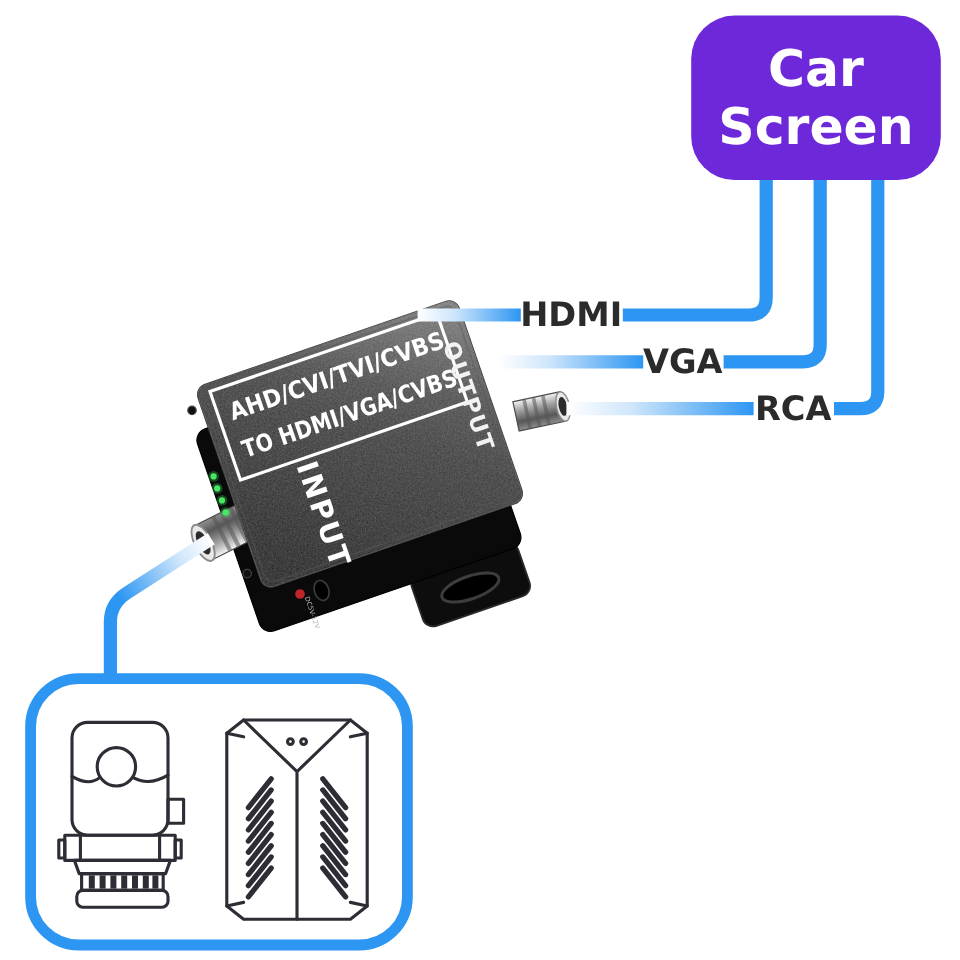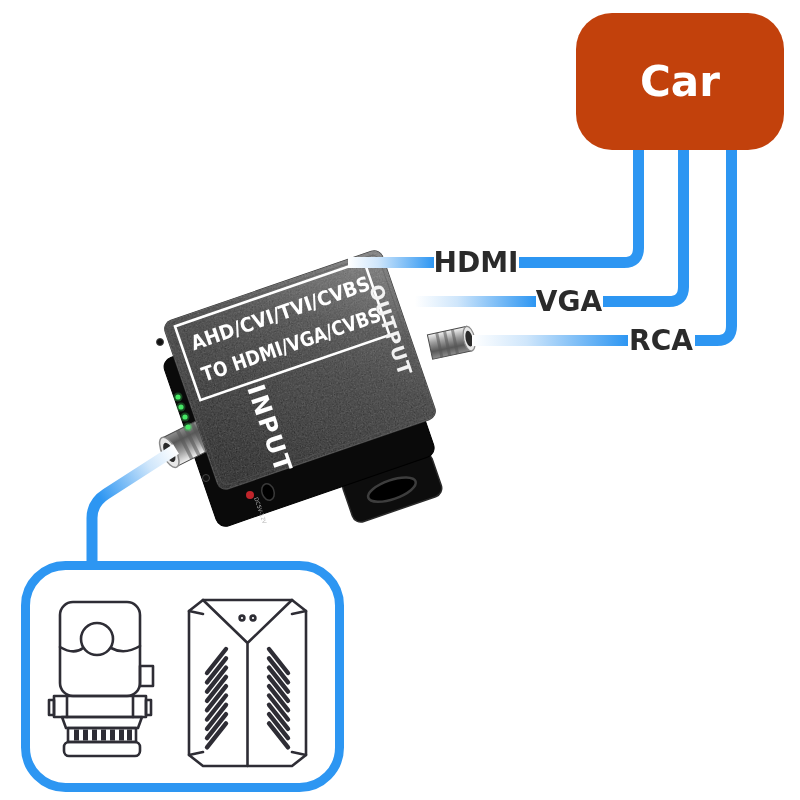--- a/index.html
+++ b/index.html
@@ -3,21 +3,21 @@
 <meta charset="utf-8">
 <style>
   html,body{margin:0;padding:0;background:#ffffff;}
   #stage{
     position:relative;width:800px;height:800px;overflow:hidden;
     background:#ffffff;font-family:"DejaVu Sans","Liberation Sans",sans-serif;
   }
   #scene{position:absolute;left:0;top:0;}
   #car-screen{
     position:absolute;left:576px;top:13px;width:208px;height:137px;
-    background:#c2410c;border-radius:36px;
+    background:#6d28d9;border-radius:36px;
     display:flex;flex-direction:column;align-items:center;justify-content:center;
     color:#ffffff;font-weight:bold;font-size:42px;line-height:1.12;
     text-align:center;letter-spacing:0px;
   }
   svg text{font-family:"DejaVu Sans","Liberation Sans",sans-serif;}
   .conn-label{font-size:28px;font-weight:bold;fill:#2B2B2B;}
 </style>
 </head>
 <body>
 
@@ -178,15 +178,16 @@
     <circle cx="253" cy="618" r="2.4"></circle>
     <g stroke-width="4.4">
       <path d="M207 673 L226 649 M207 682.3 L226 658.3 M207 691.6 L226 667.6 M207 700.9 L226 676.9 M207 710.2 L226 686.2 M207 719.5 L226 695.5 M207 728.8 L226 704.8 M207 738.1 L226 714.1 M207 747.4 L226 723.4"></path>
       <path d="M269 649 L288 673 M269 658.3 L288 682.3 M269 667.6 L288 691.6 M269 676.9 L288 700.9 M269 686.2 L288 710.2 M269 695.5 L288 719.5 M269 704.8 L288 728.8 M269 714.1 L288 738.1 M269 723.4 L288 747.4"></path>
     </g>
   </g>
 </svg>
 
 <div id="car-screen">
   <span>Car</span>
+  <span>Screen</span>
 </div>
 
 </div>
 
 </body></html>

